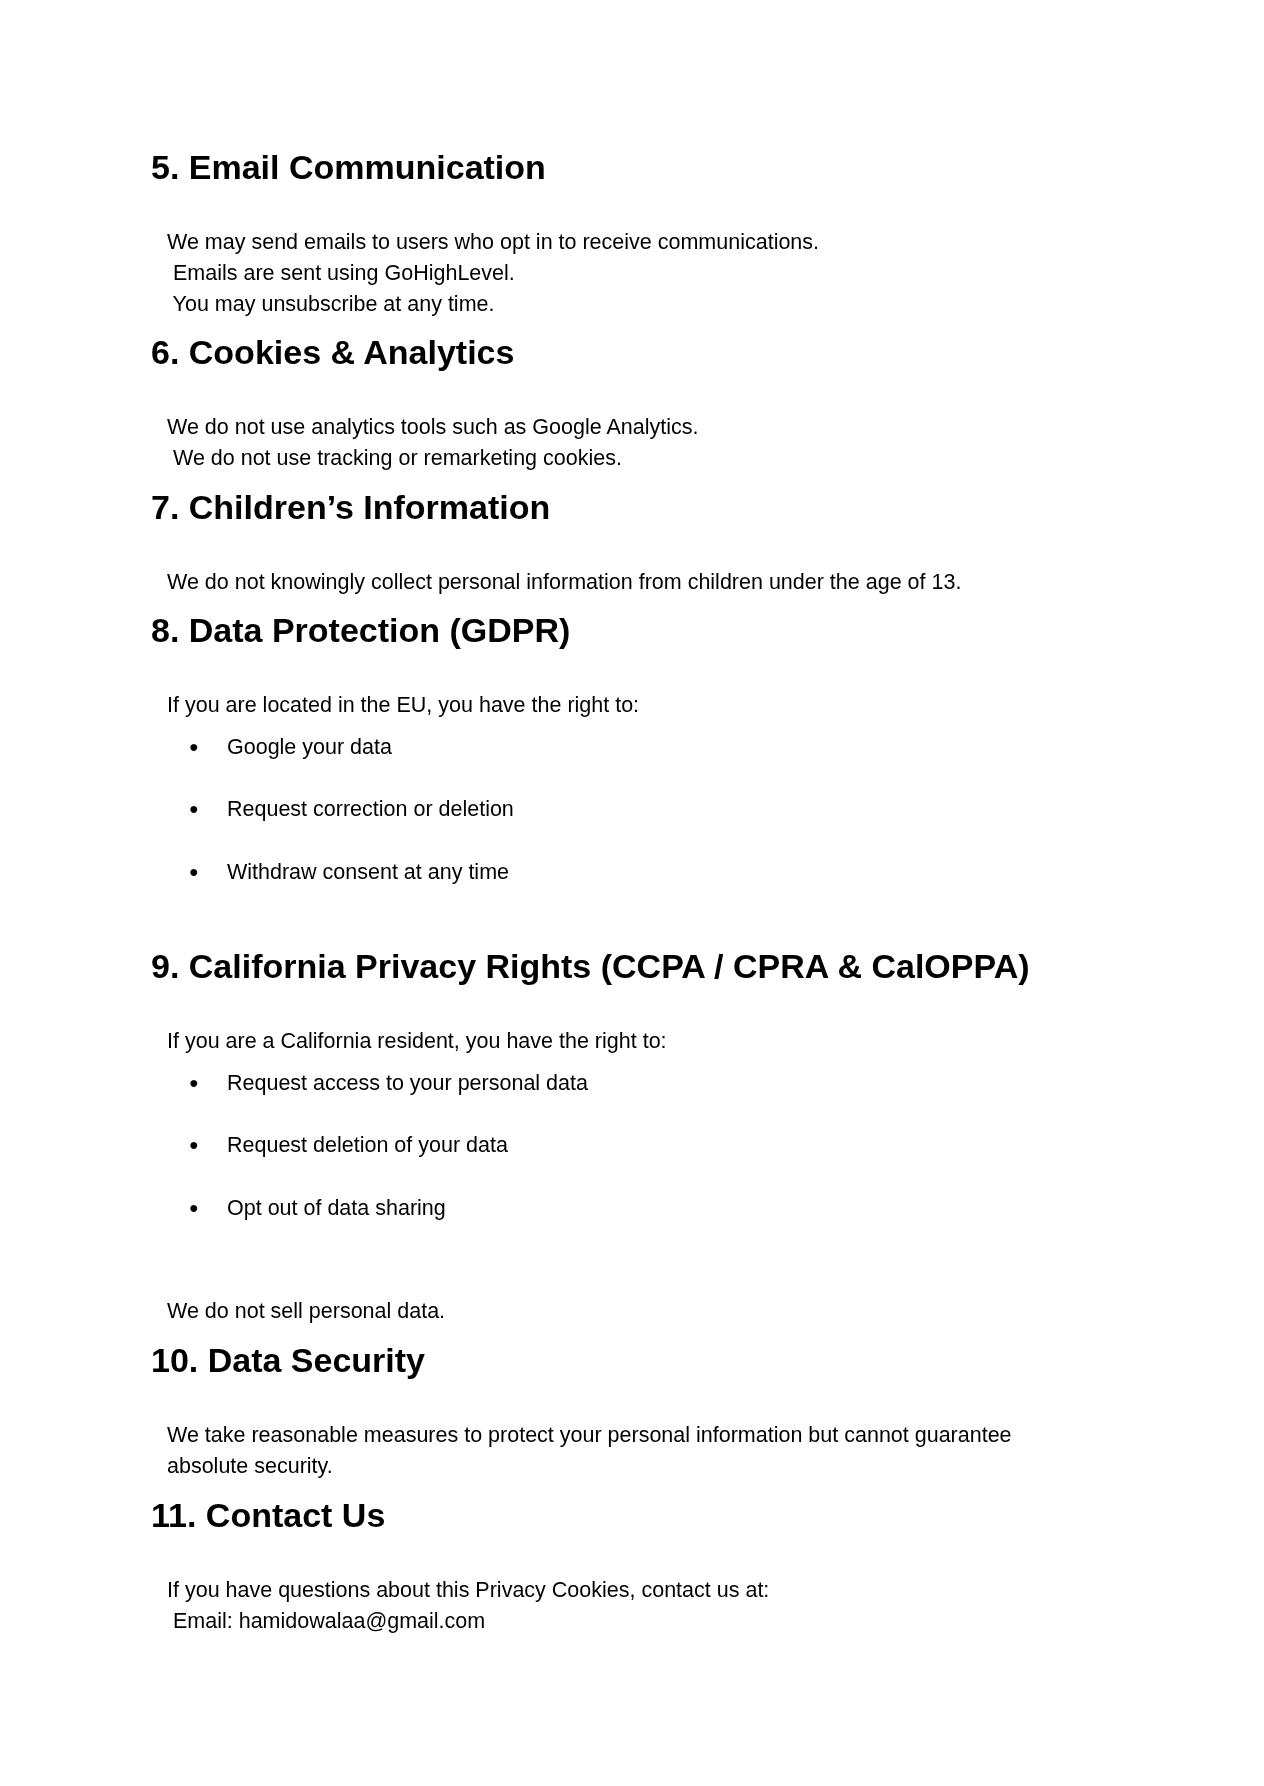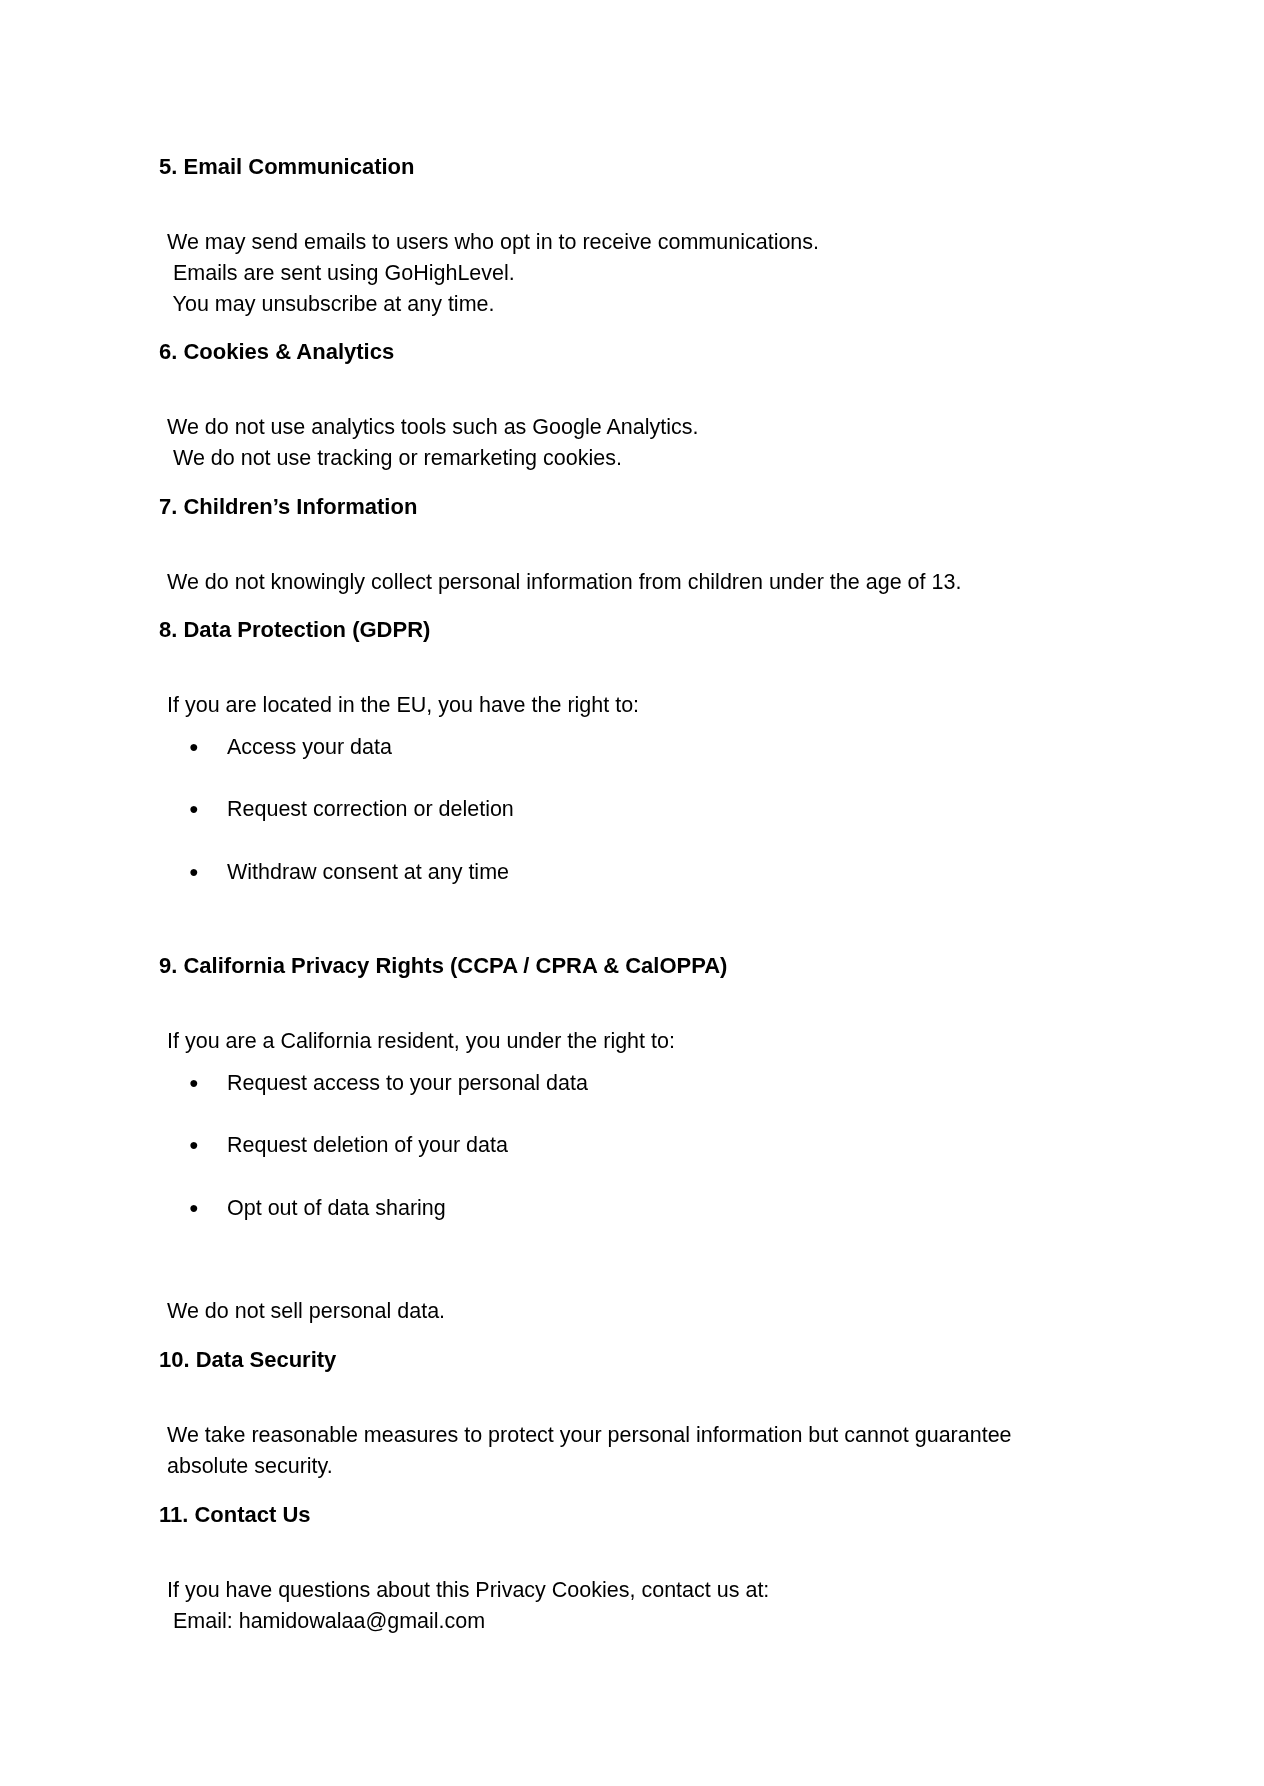--- a/index.html
+++ b/index.html
@@ -1,19 +1,19 @@
 <!DOCTYPE html>
 <html><head>
 <meta charset="utf-8">
 <style>
   html, body { margin: 0; padding: 0; background: #ffffff; }
   body { width: 1264px; height: 1786px; position: relative; overflow: hidden;
          font-family: "Liberation Sans", sans-serif; color: #000; }
   .page { position: absolute; left: 151px; top: 0; width: 980px; }
-  .h { position: absolute; left: 8px; font-weight: bold; font-size: 22px; line-height: 30px; margin: 0; white-space: nowrap; }
+  .h { position: absolute; left: 0; font-weight: bold; font-size: 34px; line-height: 30px; margin: 0; white-space: nowrap; }
   .p { position: absolute; left: 0; font-size: 21.5px; line-height: 31px; margin: 16px; white-space: nowrap; }
   .p.wrap { white-space: normal; width: 930px; }
   .li { position: absolute; left: 38px; font-size: 21.5px; line-height: 31px; white-space: nowrap; }
   .li .bullet { display: inline-block; width: 38px; font-size: 16px; vertical-align: 2px; }
   b { font-weight: normal; }
 </style>
 </head>
 <body>
 
 <div class="page">
@@ -25,26 +25,26 @@
 
   <h2 class="h" style="top:337px">6. Cookies &amp; Analytics</h2>
   <p class="p" style="top:396px;white-space:pre"><span>We do </span><b>not</b><span> use analytics tools such as Google Analytics.</span></p>
   <p class="p" style="top:427px;white-space:pre"><span> We do </span><b>not</b><span> use tracking or remarketing cookies.</span></p>
 
   <h2 class="h" style="top:492px">7. Children’s Information</h2>
   <p class="p" style="top:551px">We do not knowingly collect personal information from children under the age of 13.</p>
 
   <h2 class="h" style="top:615px">8. Data Protection (GDPR)</h2>
   <p class="p" style="top:674px">If you are located in the EU, you have the right to:</p>
-  <div class="li" style="top:731px"><span class="bullet">●</span><span>Access your data</span></div>
+  <div class="li" style="top:731px"><span class="bullet">●</span><span>Google your data</span></div>
   <div class="li" style="top:793px"><span class="bullet">●</span><span>Request correction or deletion</span></div>
   <div class="li" style="top:856px"><span class="bullet">●</span><span>Withdraw consent at any time</span></div>
 
   <h2 class="h" style="top:951px">9. California Privacy Rights (CCPA / CPRA &amp; CalOPPA)</h2>
-  <p class="p" style="top:1010px">If you are a California resident, you under the right to:</p>
+  <p class="p" style="top:1010px">If you are a California resident, you have the right to:</p>
   <div class="li" style="top:1067px"><span class="bullet">●</span><span>Request access to your personal data</span></div>
   <div class="li" style="top:1129px"><span class="bullet">●</span><span>Request deletion of your data</span></div>
   <div class="li" style="top:1192px"><span class="bullet">●</span><span>Opt out of data sharing</span></div>
   <p class="p" style="top:1280px">We do not sell personal data.</p>
 
   <h2 class="h" style="top:1345px">10. Data Security</h2>
   <p class="p wrap" style="top:1404px">We take reasonable measures to protect your personal information but cannot guarantee absolute security.</p>
 
   <h2 class="h" style="top:1500px">11. Contact Us</h2>
   <p class="p" style="top:1559px">If you have questions about this Privacy Cookies, contact us at:</p>

